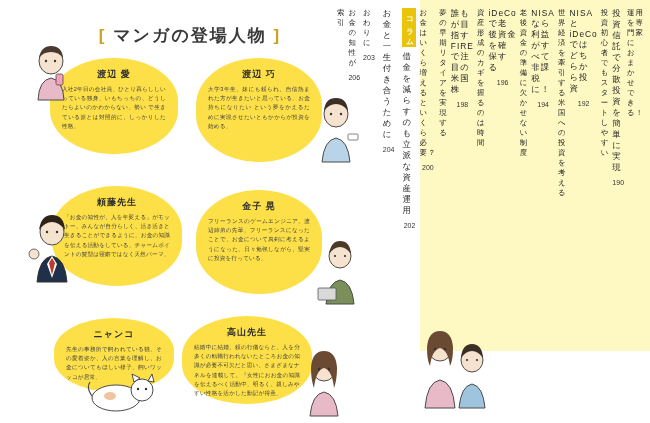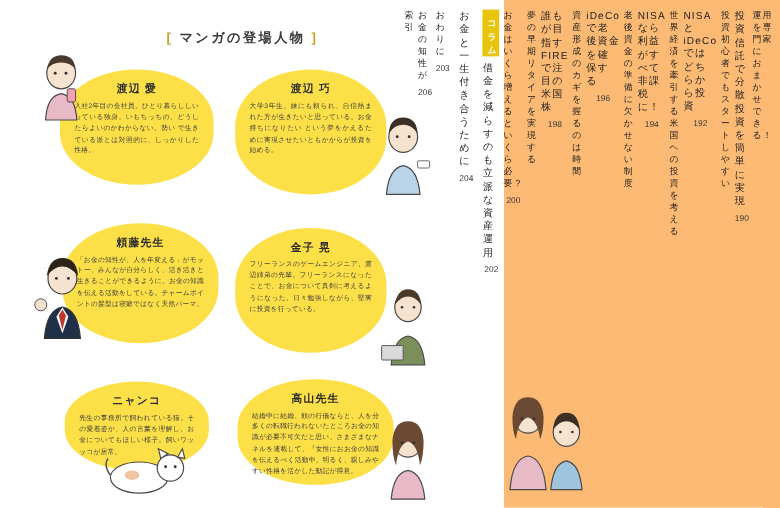--- a/index.html
+++ b/index.html
@@ -7,22 +7,22 @@
     width:650px;height:423px;
     background:#ffffff;
     font-family:"Liberation Sans","DejaVu Sans",sans-serif;
     overflow:hidden;
     position:relative;
   }
   .page{position:absolute;top:0;left:0;width:650px;height:423px;}
   
   .left-page{position:absolute;left:0;top:0;width:420px;height:423px;background:#fff;}
   .chars-title{
-    position:absolute;left:92px;top:24px;width:220px;text-align:center;
-    font-size:11px;color:#3a3a3a;letter-spacing:2px;font-weight:bold;
+    position:absolute;left:80px;top:24px;width:220px;text-align:center;
+    font-size:17px;color:#3a3a3a;letter-spacing:2px;font-weight:bold;
   }
   .bracket{color:#c9a227;font-weight:bold;}
   
   .char{position:absolute;}
   .bubble{
     background:#fde047;
     border-radius:50% / 45%;
     padding:10px 12px;
     box-sizing:border-box;
   }
@@ -38,26 +38,26 @@
   #char0{left:22px;top:44px;width:160px;}
   #char0 .bubble{width:128px;height:96px;margin-left:28px;margin-top:14px;}
   #char1{left:190px;top:36px;width:170px;}
   #char1 .bubble{width:126px;height:104px;margin-left:6px;margin-top:22px;}
   #char2{left:22px;top:176px;width:165px;}
   #char2 .bubble{width:130px;height:100px;margin-left:30px;margin-top:10px;}
   #char3{left:190px;top:182px;width:170px;}
   #char3 .bubble{width:126px;height:104px;margin-left:6px;margin-top:8px;}
   #char4{left:30px;top:310px;width:160px;}
   #char4 .bubble{width:120px;height:74px;margin-left:24px;margin-top:8px;}
-  #char5{left:192px;top:302px;width:175px;}
+  #char5{left:176px;top:302px;width:175px;}
   #char5 .bubble{width:130px;height:88px;margin-left:6px;margin-top:14px;}
 
   .fig{position:absolute;}
   
-  .right-page{position:absolute;left:420px;top:0;width:230px;height:423px;background:#fdba74;}
+  .right-page{position:absolute;left:420px;top:0;width:230px;height:351px;background:#fef9c3;}
   .toc{position:absolute;right:6px;top:8px;height:408px;display:flex;flex-direction:row;align-items:flex-start;}
   .toc-text{font-size:8.4px;letter-spacing:1px;color:#1d1d1d;}
   .toc-text.small{font-size:7.4px;}
   .toc-page{
     font-size:7px;color:#333;margin-top:6px;
     writing-mode:horizontal-tb;text-orientation:mixed;
     font-family:"Liberation Sans",sans-serif;
   }
   .toc-label{
     background:#e8c40a;color:#fff;font-size:7.4px;font-weight:bold;

